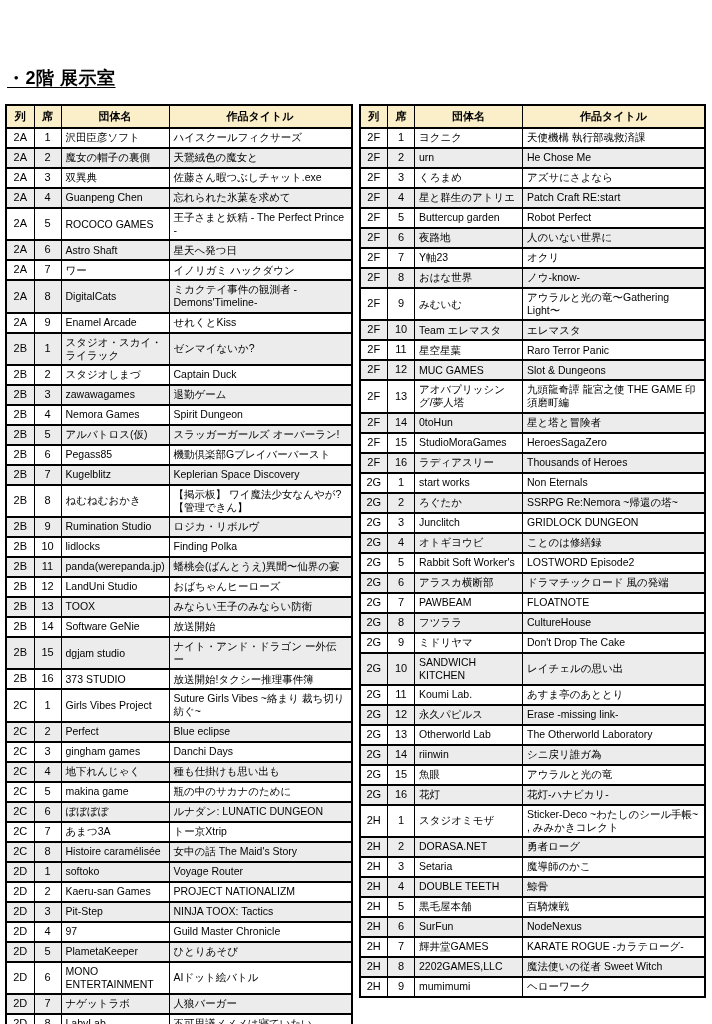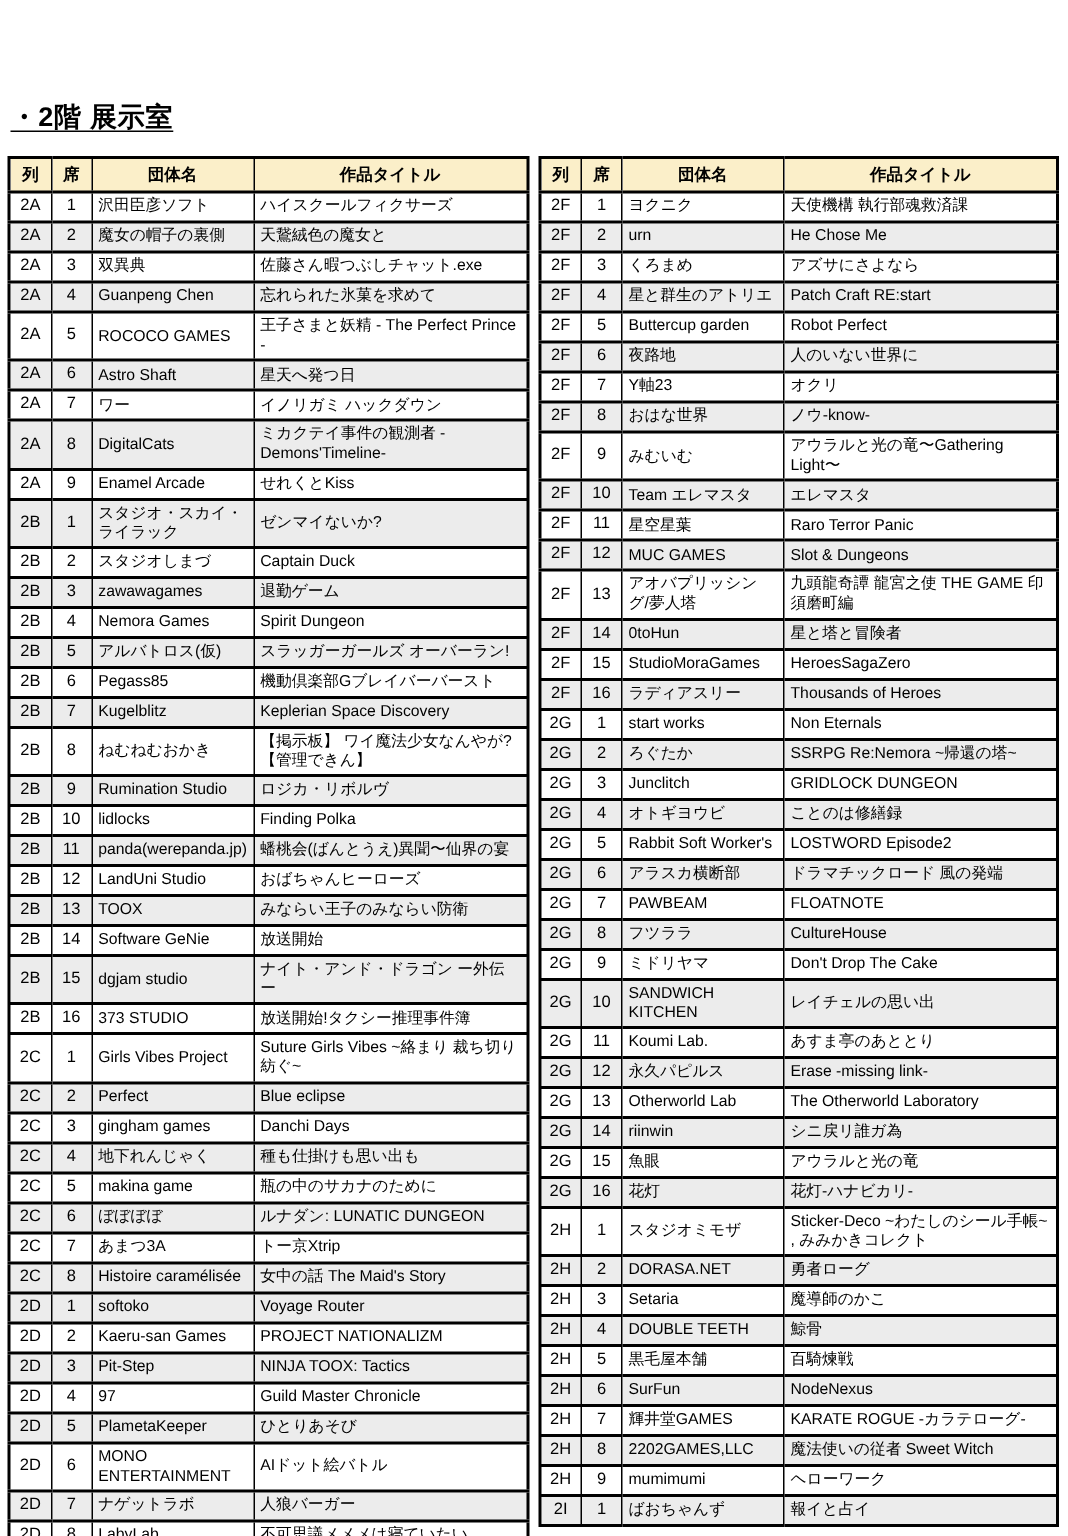--- a/index.html
+++ b/index.html
@@ -589,23 +589,17 @@
             <td class="center">8</td>
             <td>2202GAMES,LLC</td>
             <td>魔法使いの従者 Sweet Witch</td>
           </tr>
           <tr>
             <td class="center">2H</td>
             <td class="center">9</td>
             <td>mumimumi</td>
             <td>ヘローワーク</td>
           </tr>
-          <tr class="shaded">
-            <td class="center">2I</td>
-            <td class="center">1</td>
-            <td>ばおちゃんず</td>
-            <td>報イと占イ</td>
-          </tr>
         </tbody>
     </table>
 
   </div>
 </div>
 
 </body></html>

